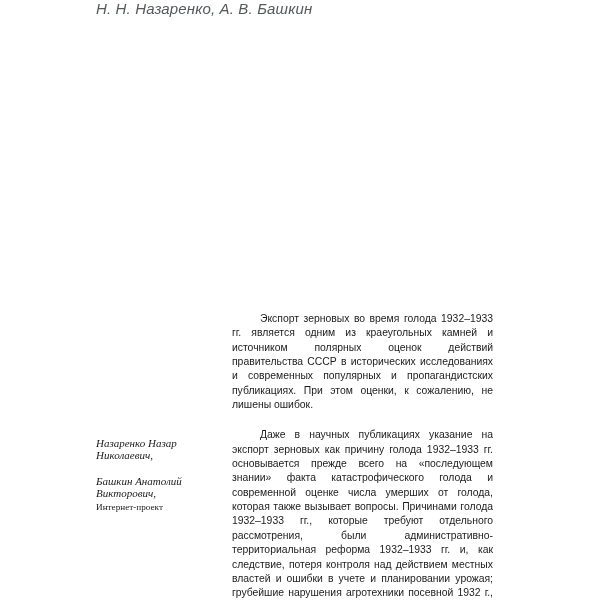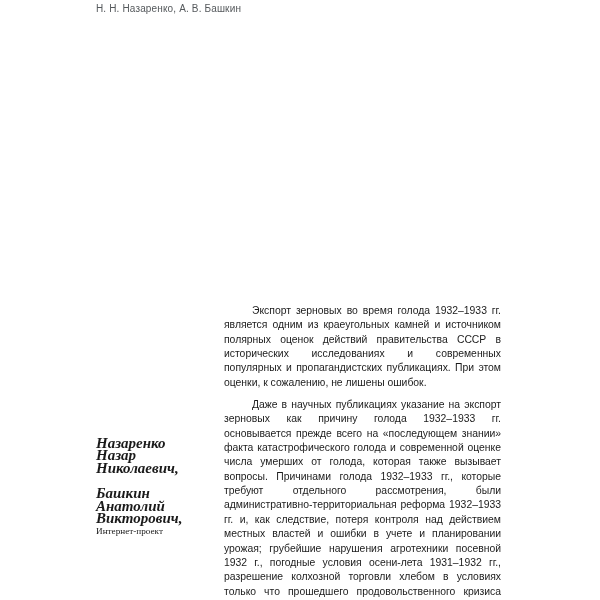--- a/index.html
+++ b/index.html
@@ -17,21 +17,22 @@
     -webkit-font-smoothing: antialiased;
   }
 
   
   .running-head {
     position: absolute;
     left: 96px;
     top: 2px;
     width: 414px;
     font-family: "Liberation Sans", sans-serif;
-    font-size: 10px;
+    font-style: italic;
+    font-size: 15px;
     line-height: 14px;
     color: #55595c;
     letter-spacing: 0.15px;
     white-space: nowrap;
   }
 
   
   .title {
     position: absolute;
     left: 95px;
@@ -53,23 +54,23 @@
     top: 437px;
     width: 112px;
   }
   .bio {
     font-family: "Liberation Serif", serif;
     color: #1a1a1a;
     margin-bottom: 13px;
   }
   .bio-name {
     display: block;
-    font-weight: bold;
+    font-weight: normal;
     font-style: italic;
-    font-size: 15px;
+    font-size: 11px;
     line-height: 12.4px;
     margin-bottom: 1px;
   }
   .bio-affil {
     display: block;
     font-size: 9.2px;
     line-height: 12.3px;
   }
 
   
@@ -80,21 +81,21 @@
     width: 293px;
   }
   .para {
     font-family: "Liberation Sans", sans-serif;
     font-size: 10.4px;
     line-height: 14.35px;
     color: #1b1b1b;
     text-align: justify;
     text-justify: inter-word;
     text-indent: 28px;
-    margin: 8px;
+    margin: 16px;
     letter-spacing: -0.01px;
   }
   .para + .para { margin-top: 0; }
 </style>
 </head>
 <body>
 
 <div class="page">
 
   <div class="running-head">Н. Н. Назаренко, А. В. Башкин</div>

